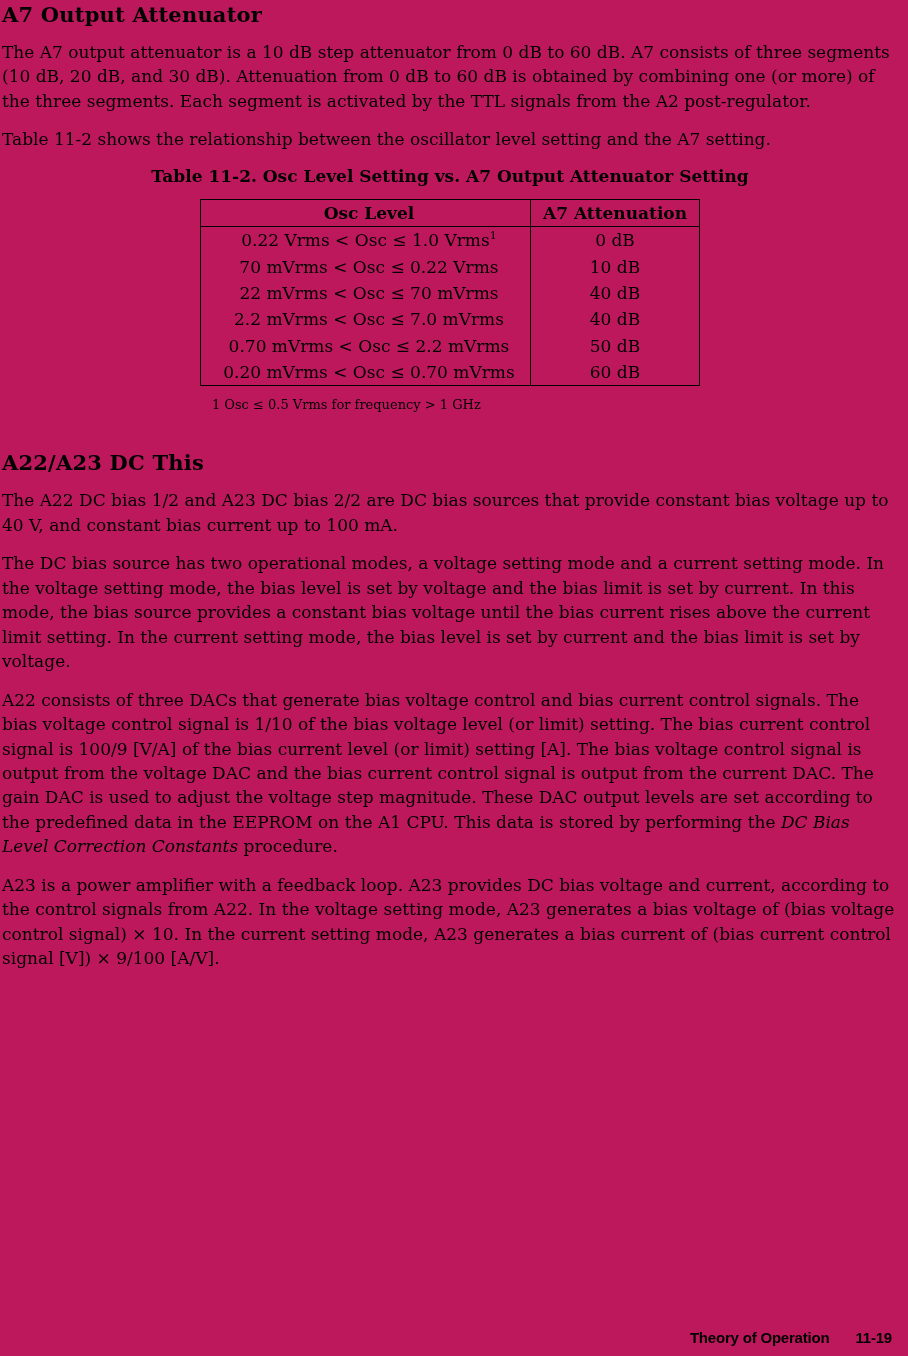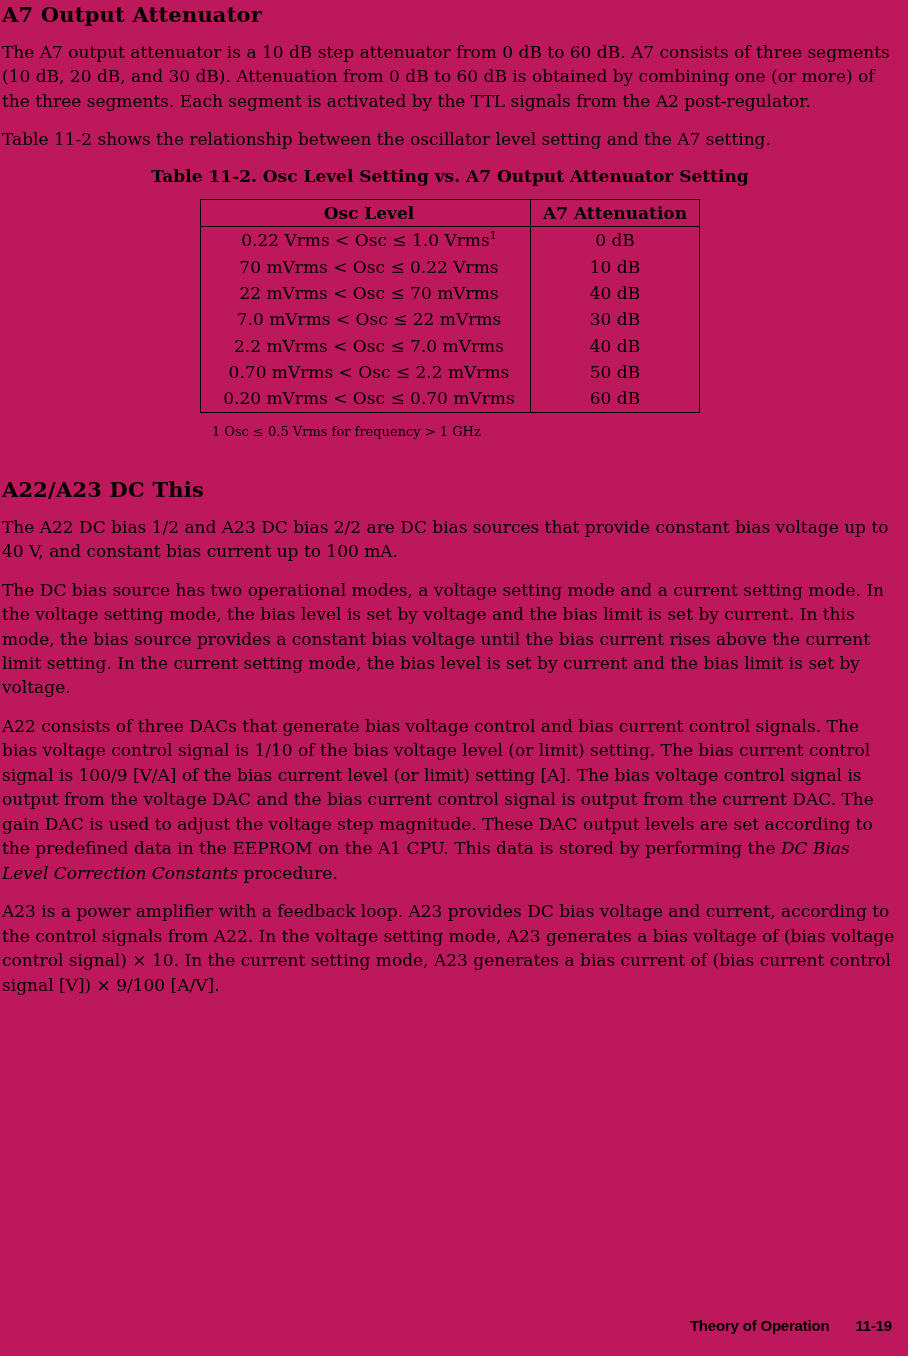--- a/index.html
+++ b/index.html
@@ -56,21 +56,21 @@
   table.osc th:last-child, table.osc td:last-child { min-width: 166px; margin-top: 38px; }
   sup { font-size: 11px; vertical-align: super; line-height: 0; }
   .footnote {
     font-size: 13px;
     margin: 11px 0 12px 210px;
   }
   .footnote .fn-marker { margin-right: 4px; }
   .italic { font-style: italic; }
   .footer {
     position: absolute;
-    right: 16px; bottom: 22px;
+    right: 16px; bottom: 10px;
     font-family: "Liberation Sans", sans-serif;
     font-weight: bold;
     font-size: 15px;
     letter-spacing: -0.2px;
   }
   .footer .footer-page { margin-left: 26px; }
 </style>
 </head>
 <body>
 
@@ -98,24 +98,20 @@
         </tr>
         <tr>
           <td>70 mVrms &lt; Osc ≤ 0.22 Vrms</td>
           <td>10 dB</td>
         </tr>
         <tr>
           <td>22 mVrms &lt; Osc ≤ 70 mVrms</td>
           <td>40 dB</td>
         </tr>
         <tr>
-          <td>7.0 mVrms &lt; Osc ≤ 22 mVrms</td>
-          <td>30 dB</td>
-        </tr>
-        <tr>
           <td>2.2 mVrms &lt; Osc ≤ 7.0 mVrms</td>
           <td>40 dB</td>
         </tr>
         <tr>
           <td>0.70 mVrms &lt; Osc ≤ 2.2 mVrms</td>
           <td>50 dB</td>
         </tr>
         <tr>
           <td>0.20 mVrms &lt; Osc ≤ 0.70 mVrms</td>
           <td>60 dB</td>

